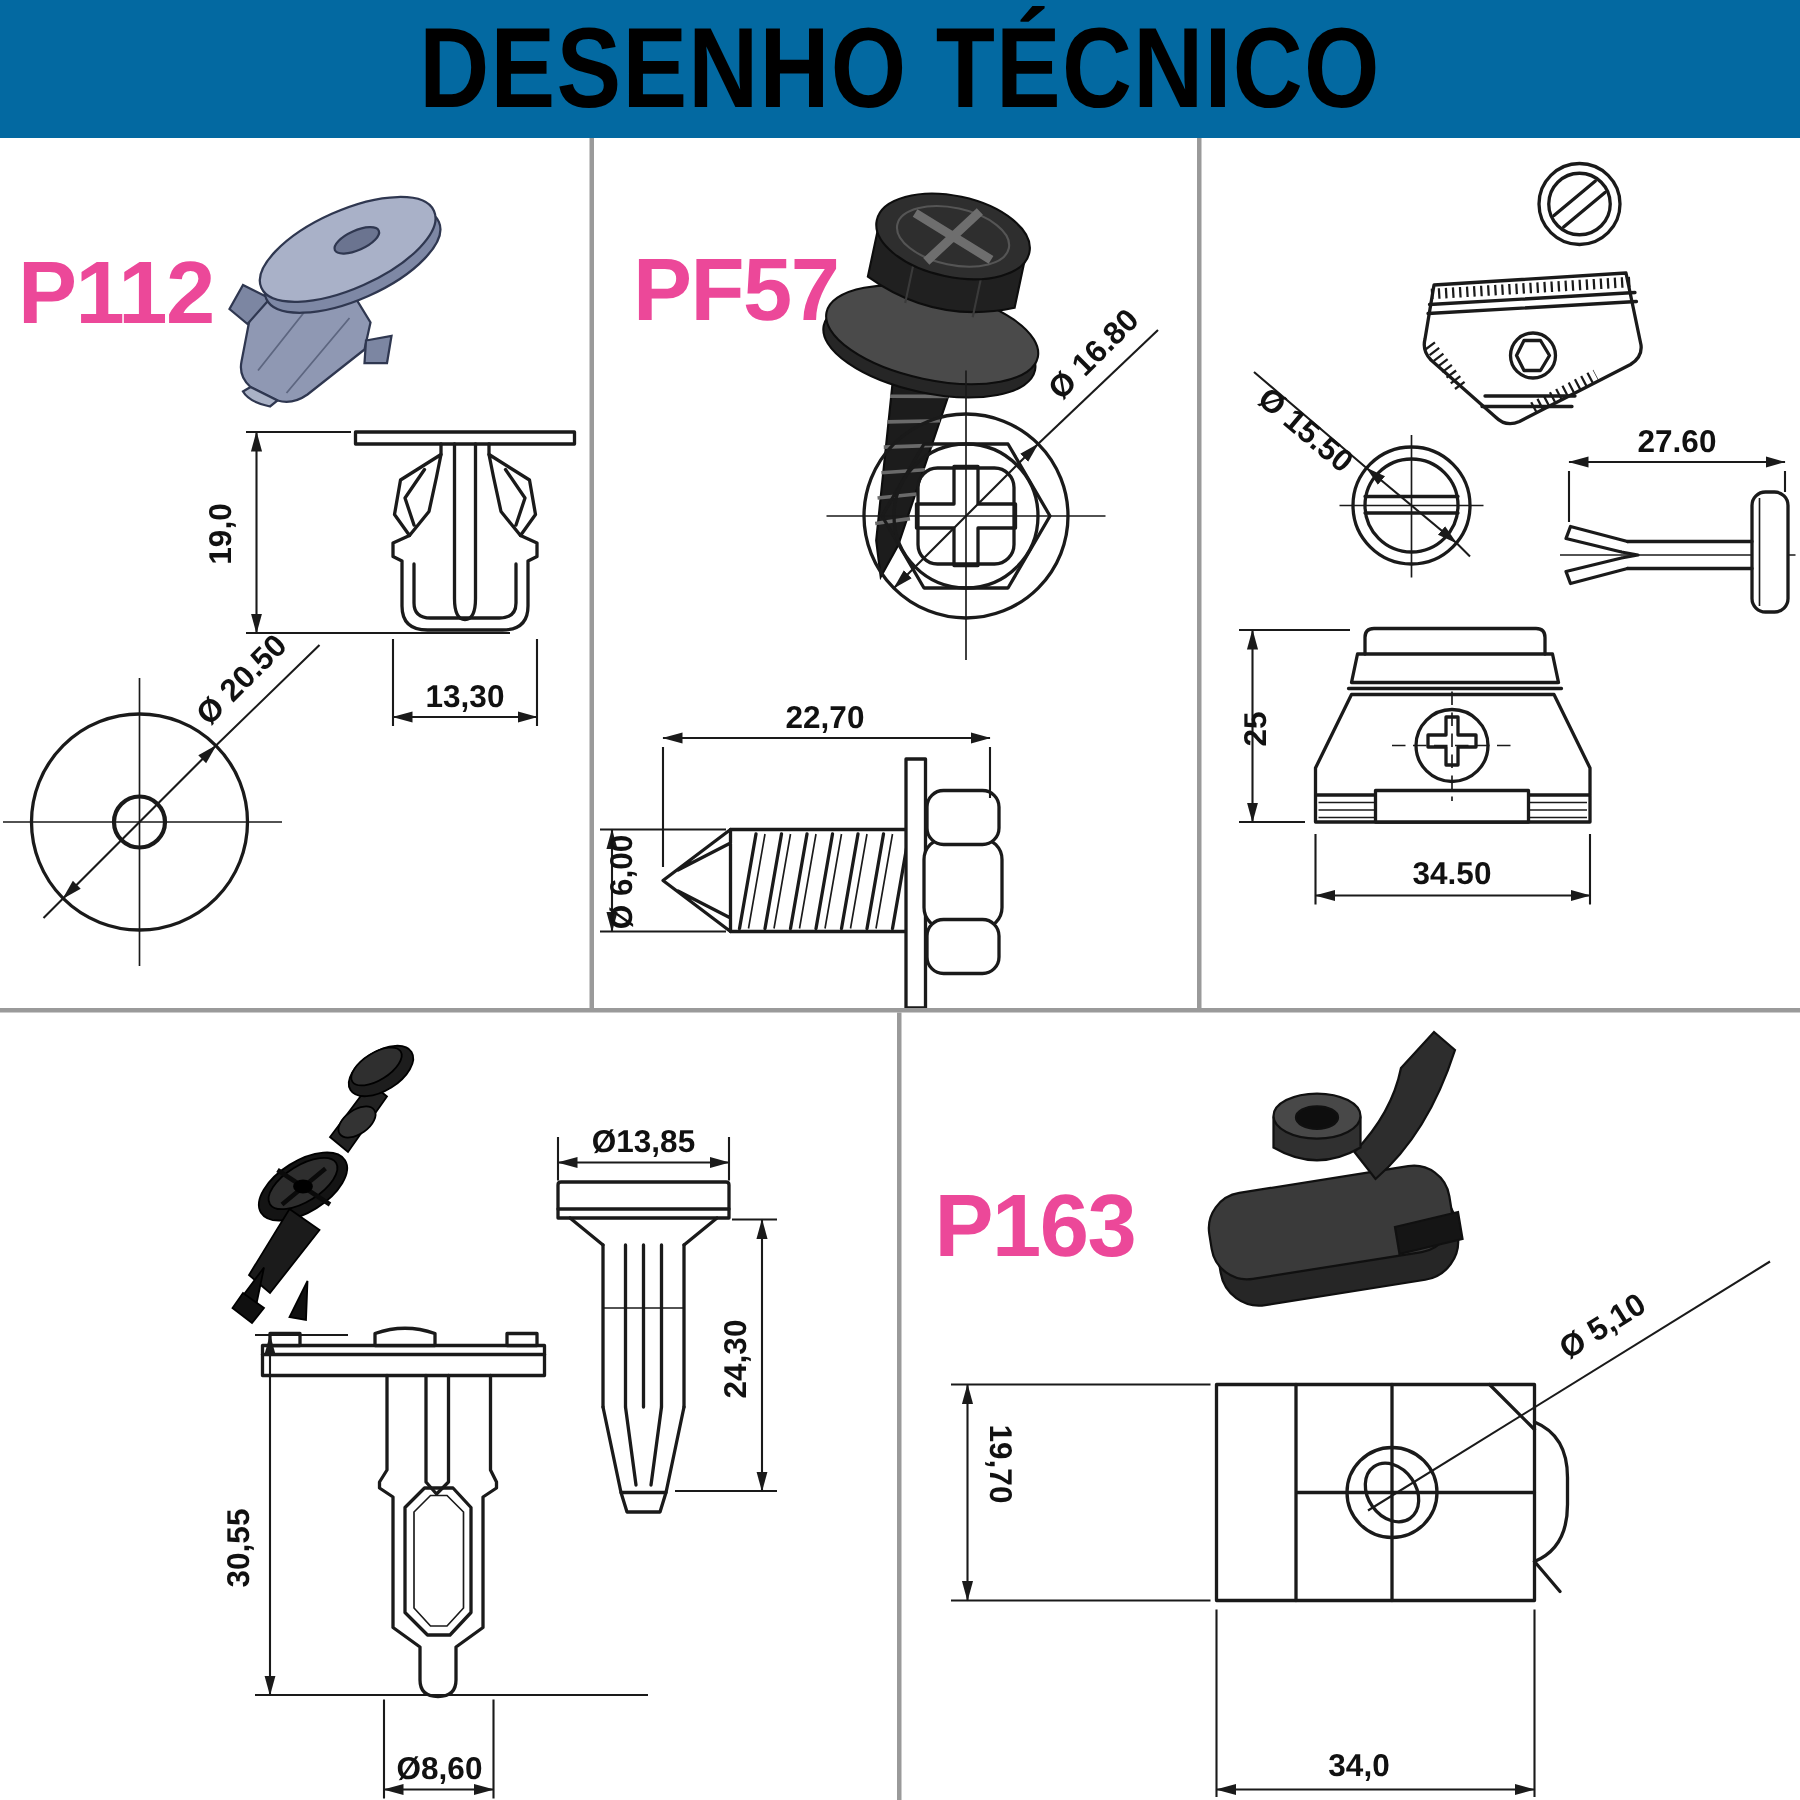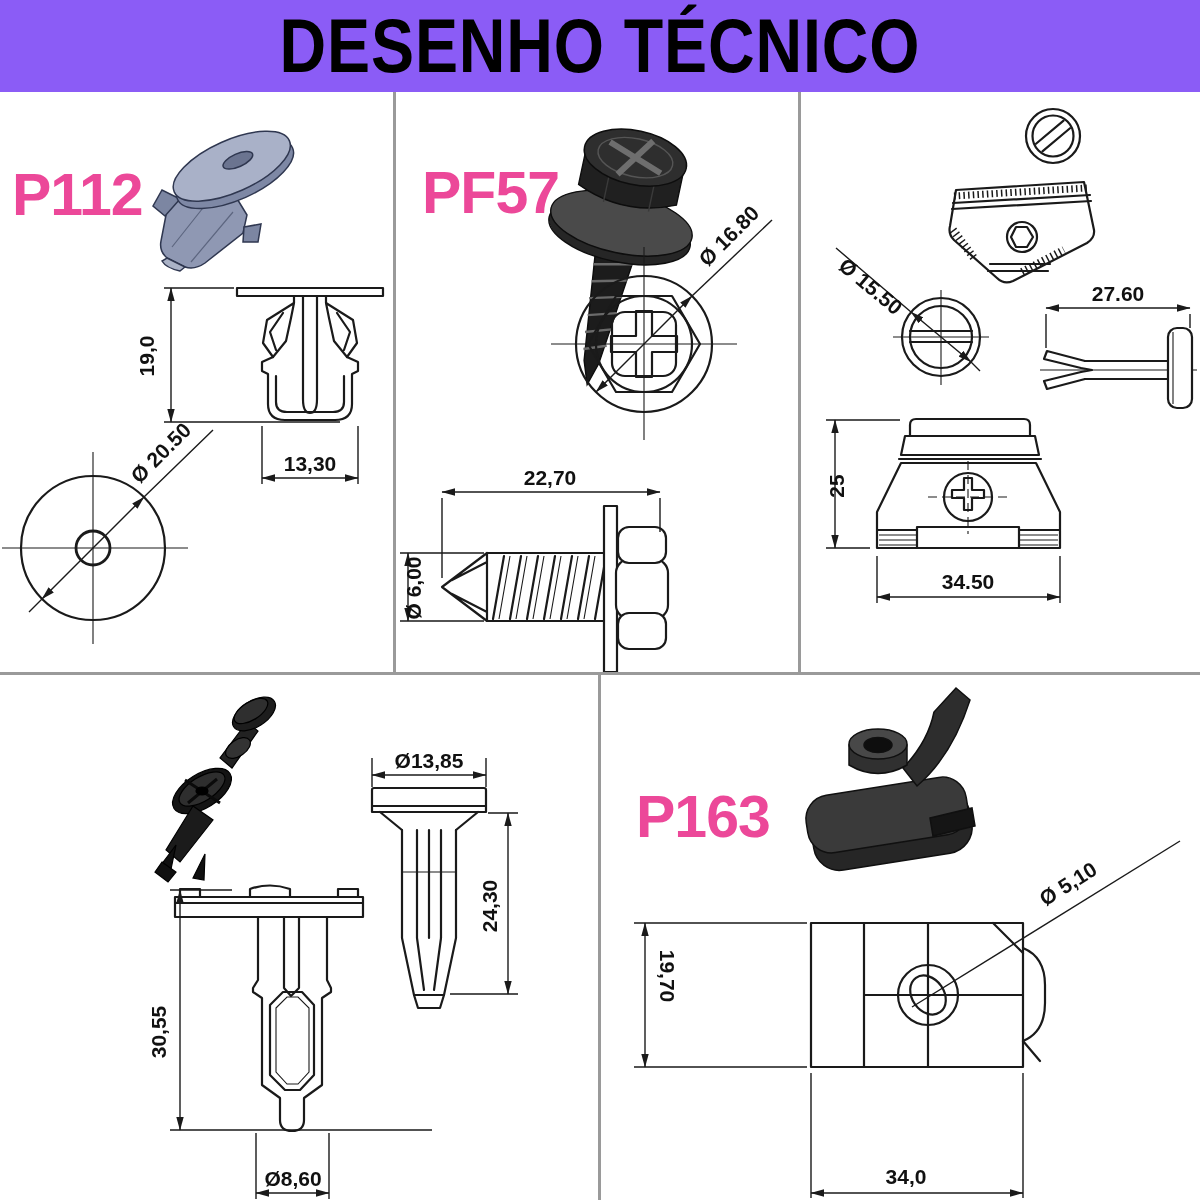--- a/index.html
+++ b/index.html
@@ -1,18 +1,18 @@
 <!DOCTYPE html>
 <html><head>
 <meta charset="utf-8">
 <style>
   html,body{margin:0;padding:0;background:#fff;}
   .page{position:relative;width:1200px;height:1200px;background:#fff;overflow:hidden;
         font-family:"Liberation Sans",sans-serif;}
-  .header{position:absolute;left:0;top:0;width:1200px;height:92px;background:#8b5cf6;
+  .header{position:absolute;left:0;top:0;width:1200px;height:92px;background:#0369a1;
           display:flex;align-items:center;justify-content:center;}
   .header .t{font-size:76px;font-weight:bold;color:#000;letter-spacing:1px;
              transform:scaleX(.85);transform-origin:center;white-space:nowrap;line-height:1;}
   .divider{position:absolute;background:#9a9a9a;}
   .plabel{position:absolute;font-weight:bold;color:#ec4899;font-size:59px;letter-spacing:-1px;line-height:1;}
   .panel-svg{position:absolute;}
   .ln{stroke:#1a1a1a;stroke-width:2.2;fill:none;stroke-linecap:round;stroke-linejoin:round;}
   .lnf{stroke:#1a1a1a;stroke-width:2.2;fill:#fff;stroke-linejoin:round;}
   .dim{stroke:#1a1a1a;stroke-width:1.4;fill:none;}
   .cl{stroke:#1a1a1a;stroke-width:1.1;fill:none;}
@@ -268,20 +268,20 @@
 
       <path class="dim" d="M634,923 L807,923 M634,1067 L807,1067"></path>
       <line class="dim" x1="645" y1="923" x2="645" y2="1067" marker-start="url(#arrS)" marker-end="url(#arrE)"></line>
       <text class="dt" transform="rotate(90 660 976)" x="660" y="976">19,70</text>
 
       <path class="dim" d="M811,1073 L811,1198 M1023,1073 L1023,1198"></path>
       <line class="dim" x1="811" y1="1193" x2="1023" y2="1193" marker-start="url(#arrS)" marker-end="url(#arrE)"></line>
       <text class="dt" x="906" y="1184">34,0</text>
     </g>
   </svg>
-  <div class="plabel" style="left:636px;top:788px">P163</div>
+  <div class="plabel" style="left:623px;top:788px">P163</div>
 
   <div class="divider" style="left:393px;top:92px;width:3px;height:580px"></div>
   <div class="divider" style="left:798px;top:92px;width:3px;height:580px"></div>
   <div class="divider" style="left:0;top:672px;width:1200px;height:3px"></div>
   <div class="divider" style="left:598px;top:675px;width:3px;height:525px"></div>
 
 </div>
 
 </body></html>

